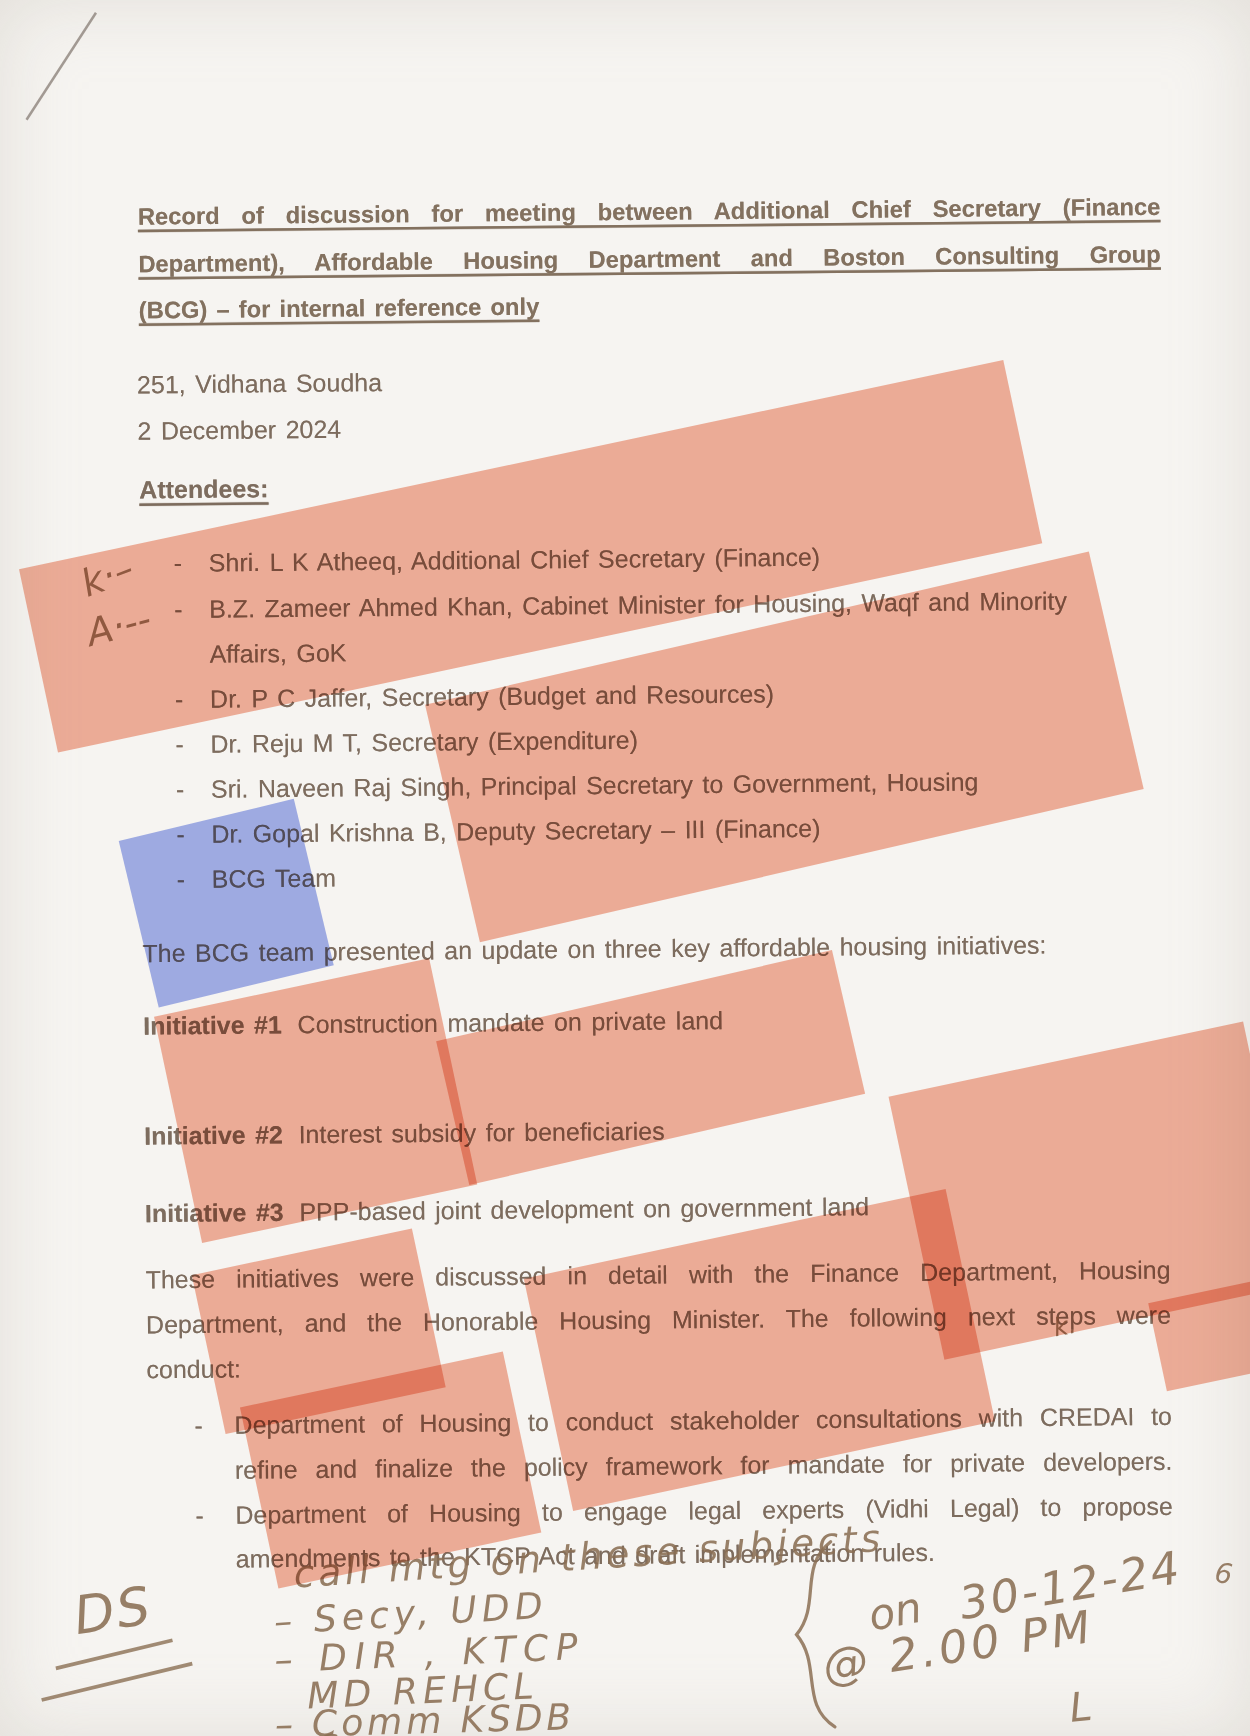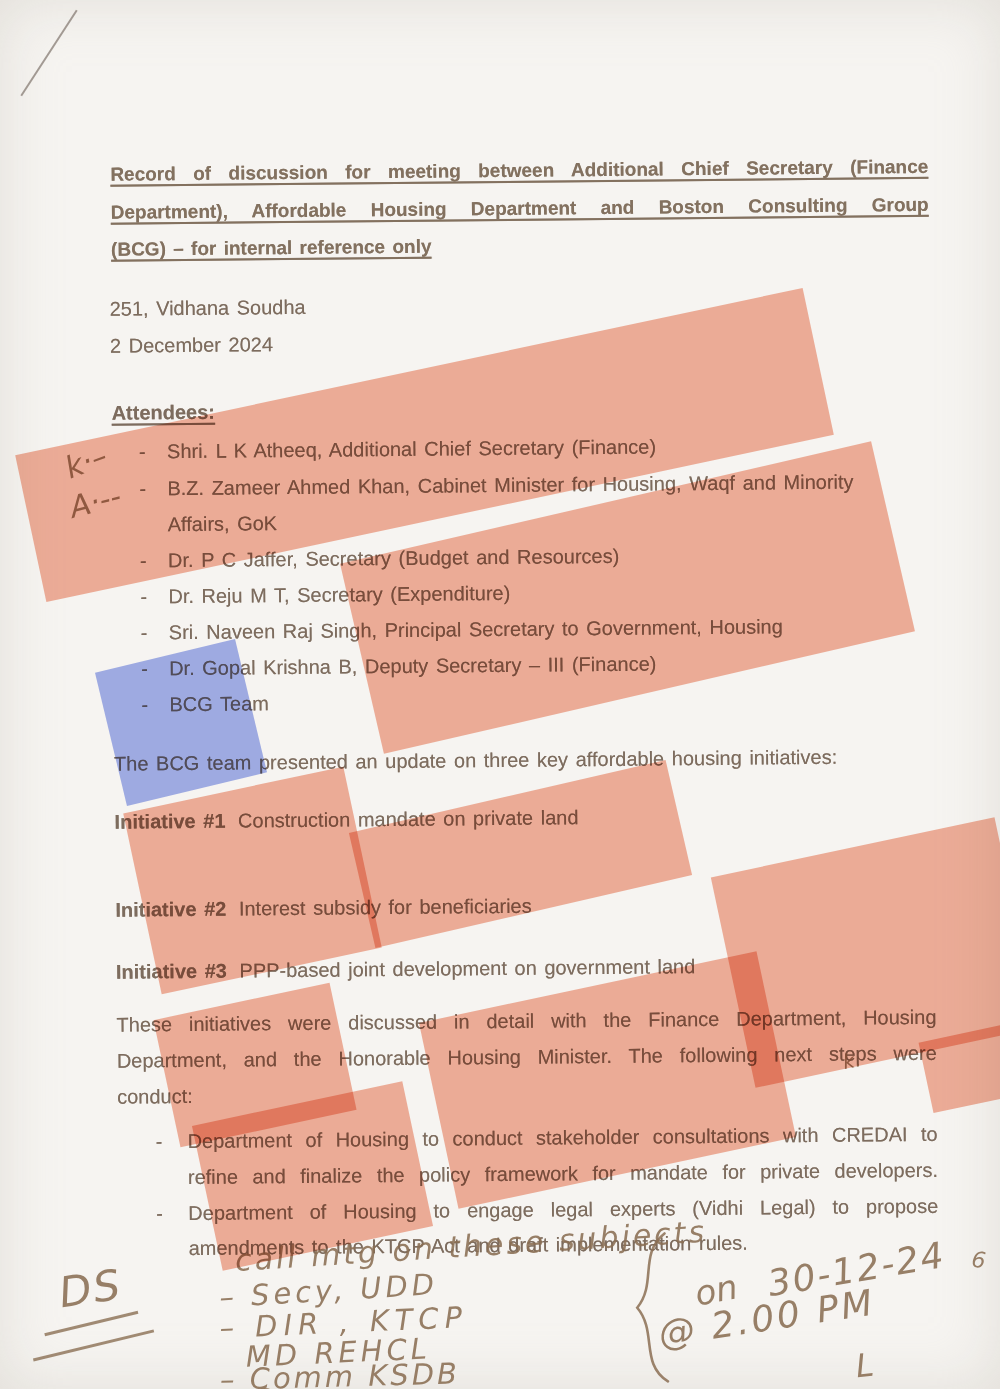--- a/index.html
+++ b/index.html
@@ -43,21 +43,21 @@
 
   <div class="tilt">
 
     <div class="tl title u j" style="left:114px;top:158px;width:818px;">Record of discussion for meeting between Additional Chief Secretary (Finance</div>
     <div class="tl title u j" style="left:114px;top:196px;width:818px;">Department), Affordable Housing Department and Boston Consulting Group</div>
     <div class="tl title u" style="left:114px;top:233px;">(BCG) – for internal reference only</div>
 
     <div class="tl" style="left:112px;top:292px;">251, Vidhana Soudha</div>
     <div class="tl" style="left:112px;top:329px;">2 December 2024</div>
 
-    <div class="tl bold u" style="left:113px;top:396px;">Attendees:</div>
+    <div class="tl bold u" style="left:113px;top:376px;">Attendees:</div>
 
     <div class="row tl" style="left:140px;top:435px;width:800px;">
       <span class="dash">-</span>
       <span class="txt" style="margin-left:28px;">Shri. L K Atheeq, Additional Chief Secretary (Finance)</span>
     </div>
     <div class="row tl" style="left:140px;top:472px;width:800px;">
       <span class="dash">-</span>
       <span class="txt" style="margin-left:28px;">B.Z. Zameer Ahmed Khan, Cabinet Minister for Housing, Waqf and Minority</span>
     </div>
     <div class="row tl" style="left:140px;top:508px;width:800px;">

